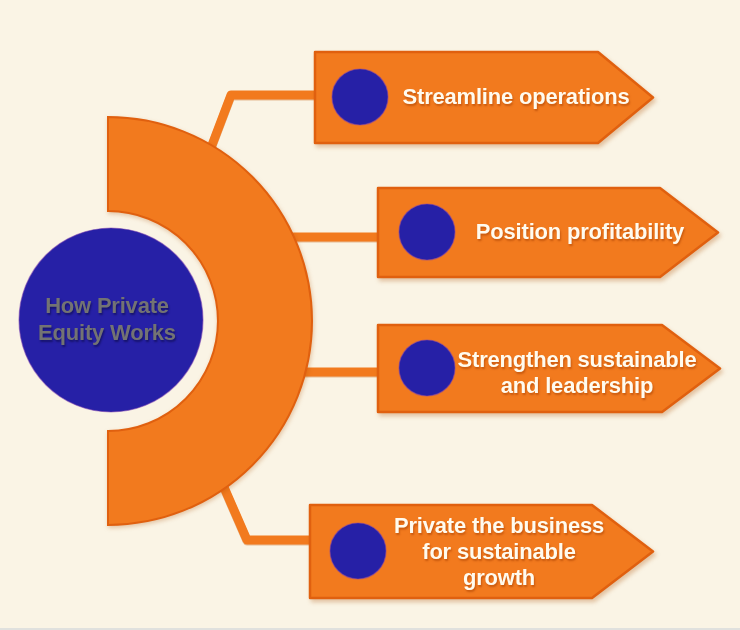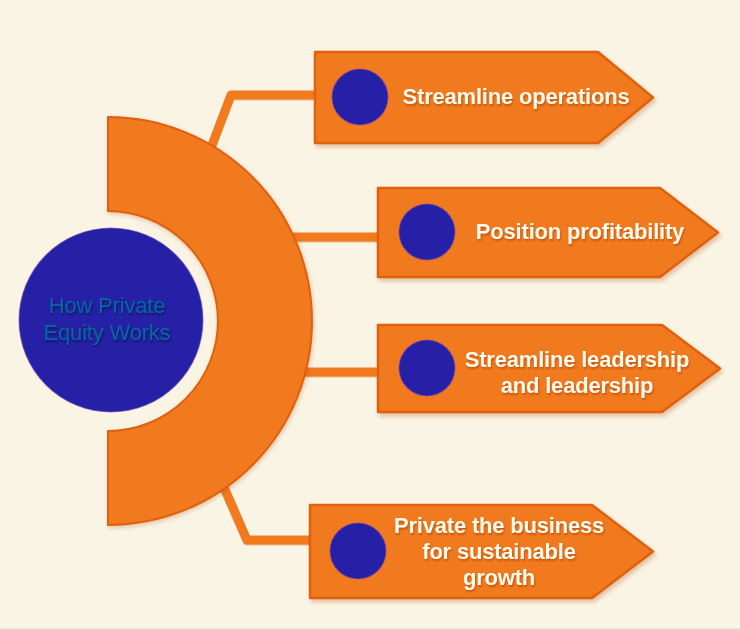--- a/index.html
+++ b/index.html
@@ -55,22 +55,22 @@
   }
   .banner-label {
     color: #FFFBEF;
     font-weight: bold;
     font-size: 22px;
     line-height: 26px;
     letter-spacing: -0.2px;
     text-shadow: 1px 2px 2px rgba(165, 62, 0, 0.55);
   }
   .center-title {
-    color: #0369a1;
-    font-weight: normal;
+    color: #737373;
+    font-weight: bold;
     font-size: 22px;
     line-height: 27px;
     letter-spacing: -0.2px;
     text-shadow: 1px 2px 2px rgba(5, 5, 40, 0.45);
     align-items: center;
   }
   .bottom-edge-line {
     position: absolute;
     left: 0;
     right: 0;
@@ -125,21 +125,21 @@
 
   <div class="label banner-label" style="left:516px; top:97px;">
     <div>Streamline operations</div>
   </div>
 
   <div class="label banner-label" style="left:580px; top:232px;">
     <div>Position profitability</div>
   </div>
 
   <div class="label banner-label" style="left:577px; top:373px;">
-    <div>Streamline leadership</div>
+    <div>Strengthen sustainable</div>
     <div>and leadership</div>
   </div>
 
   <div class="label banner-label" style="left:499px; top:552px;">
     <div>Private the business</div>
     <div>for sustainable</div>
     <div>growth</div>
   </div>
 
   <div class="bottom-edge-line"></div>

